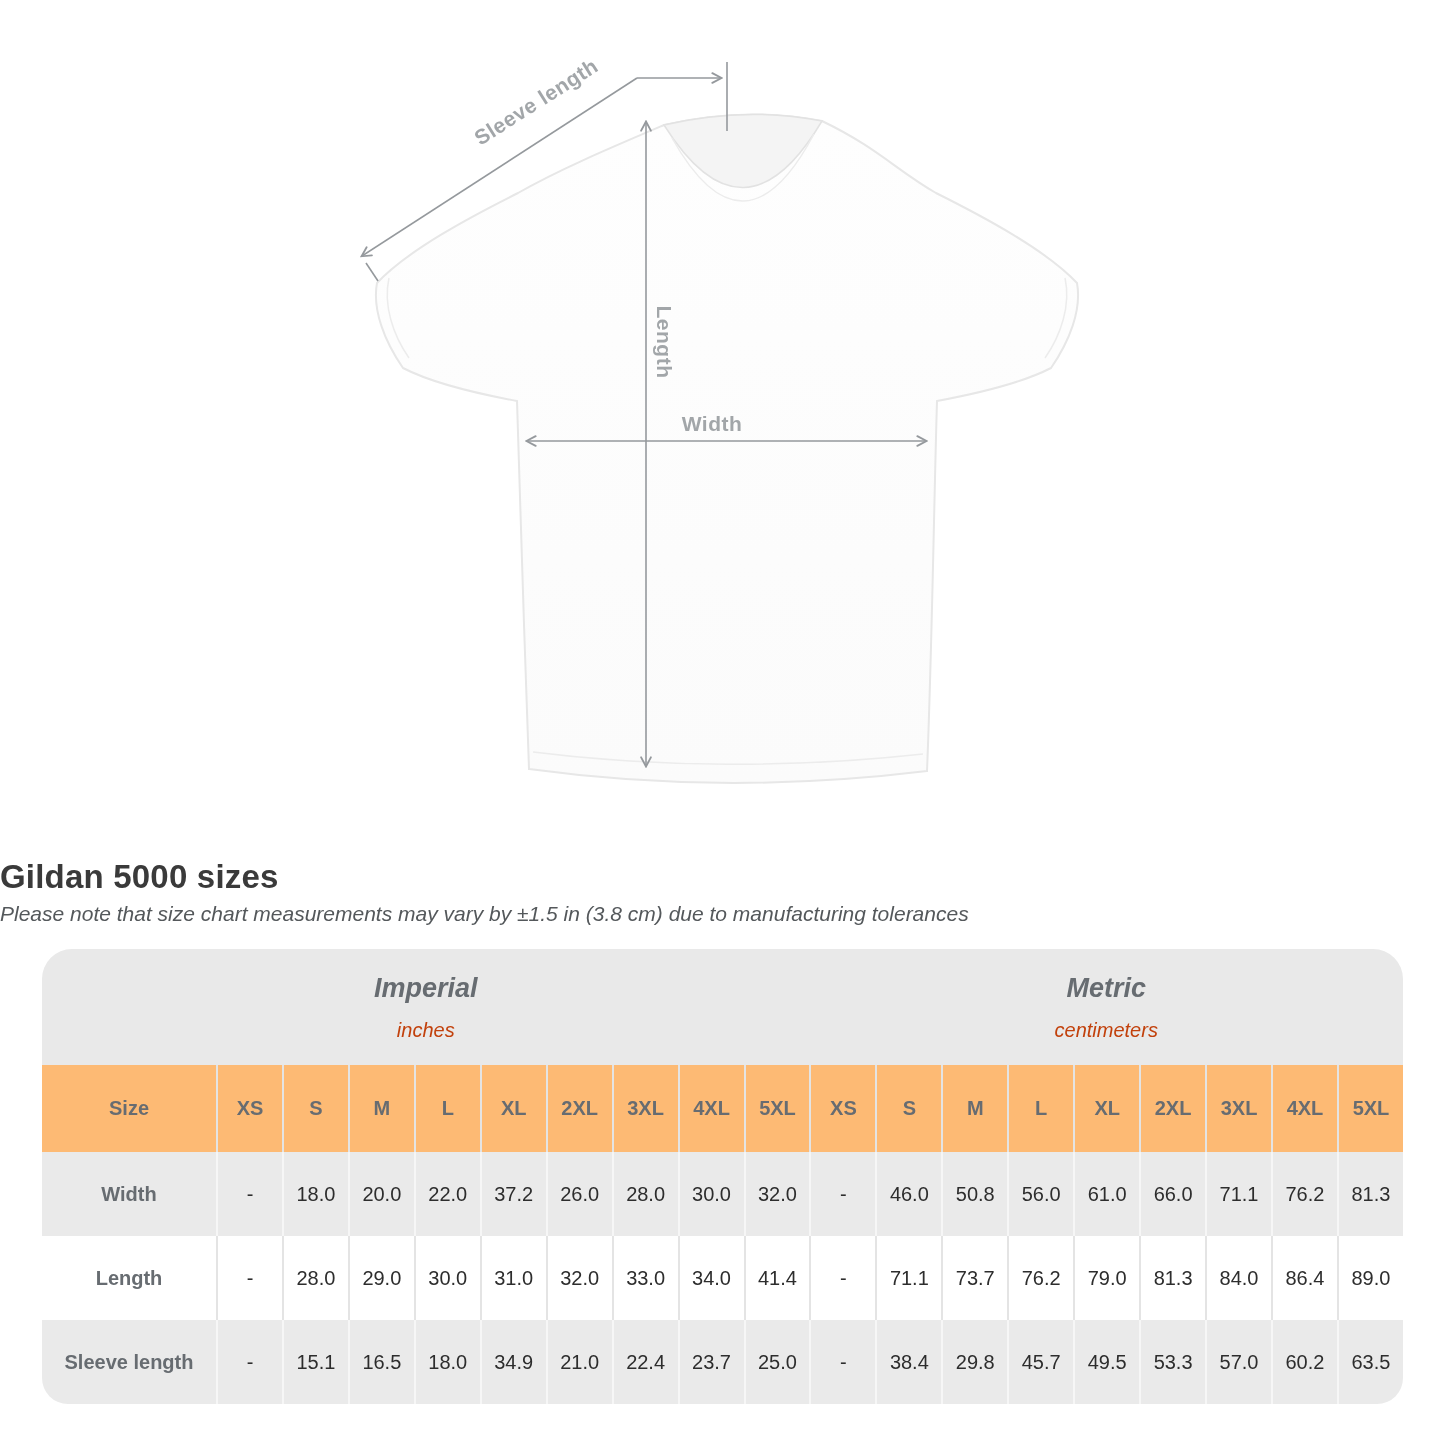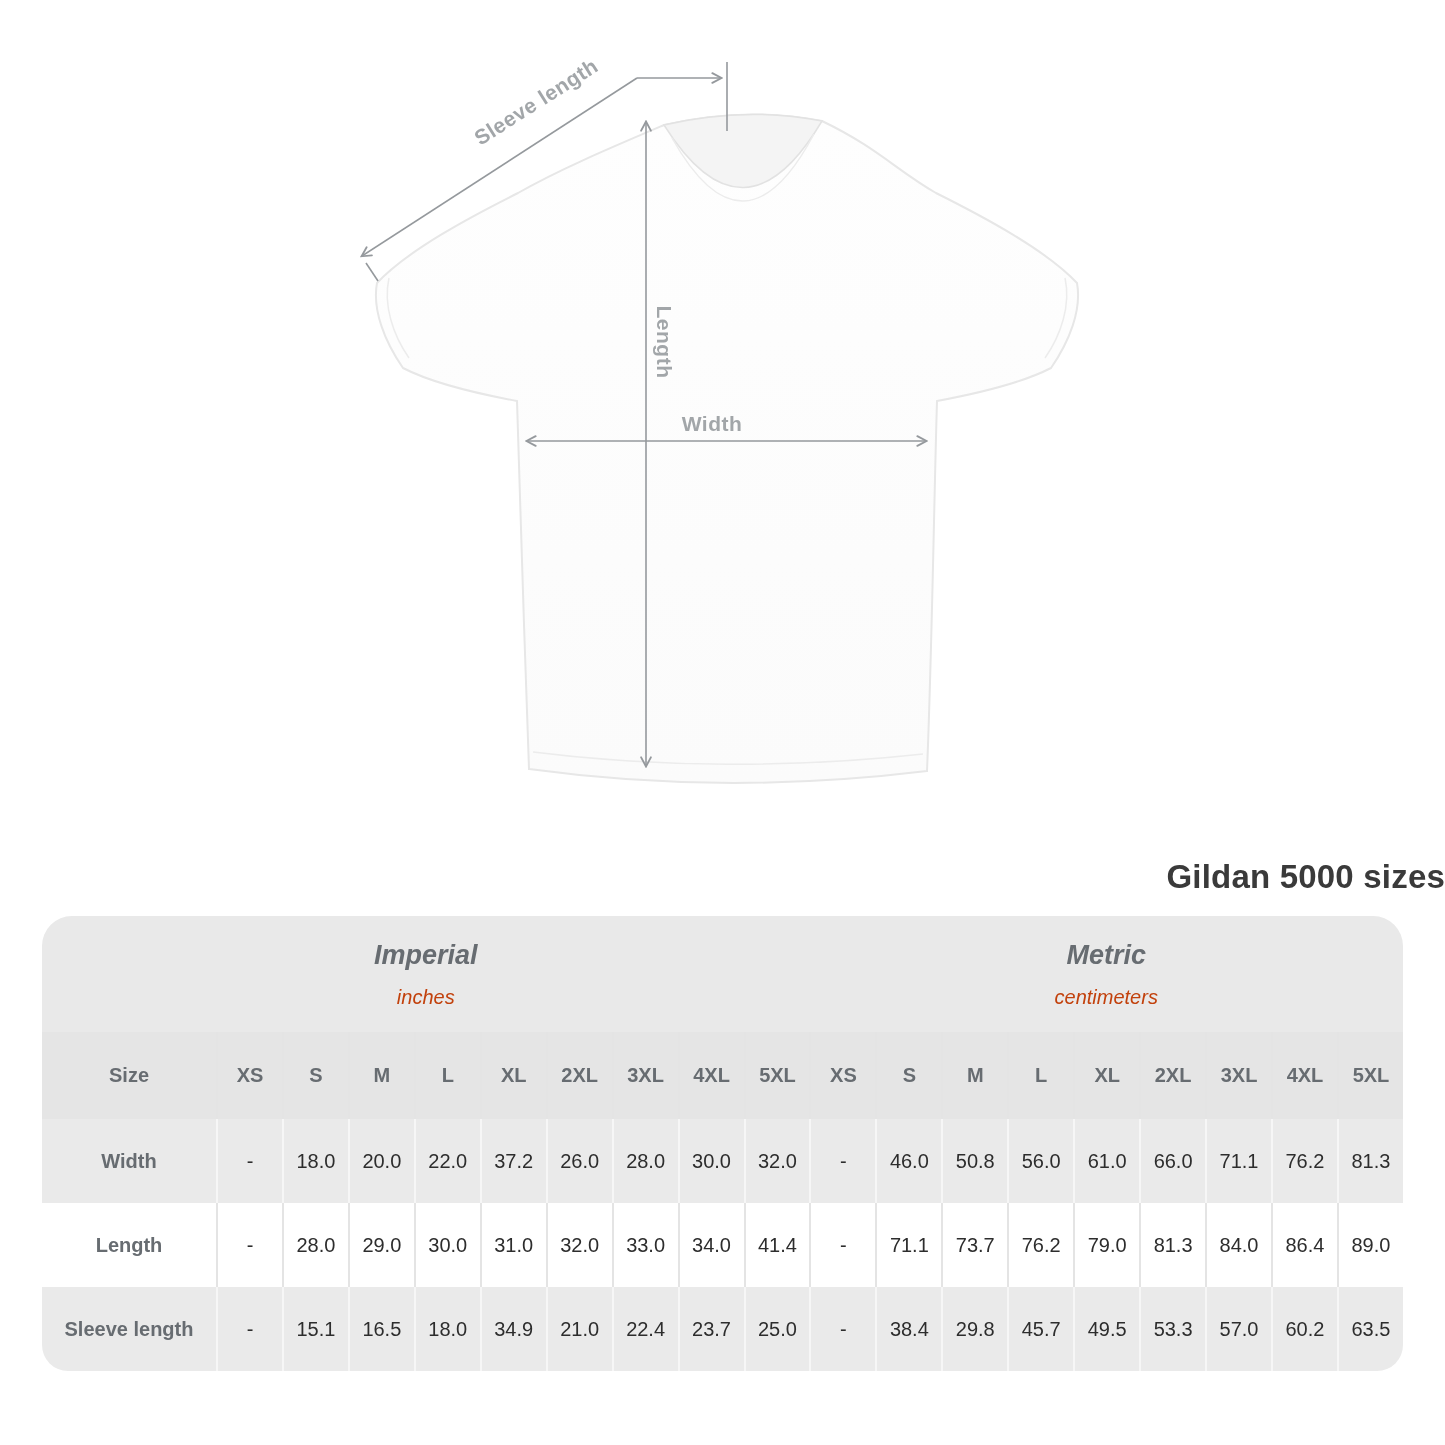--- a/index.html
+++ b/index.html
@@ -5,33 +5,33 @@
   html,body{margin:0;padding:0;}
   body{width:1445px;height:1445px;background:#ffffff;font-family:"Liberation Sans",sans-serif;}
   .page{position:relative;width:1445px;height:1445px;background:#ffffff;overflow:hidden;}
 
   
   .diagram{position:relative;width:1445px;height:845px;}
   .diagram svg{display:block;}
   .dlabel{font-family:"Liberation Sans",sans-serif;font-weight:bold;font-size:21px;fill:#a2a6a9;letter-spacing:.5px;}
 
   
-  .heading{text-align:right;}
+  .heading{text-align:left;}
   .heading h1{margin:15px 0 0 0;font-size:33px;line-height:33px;font-weight:bold;color:#3a3a3a;letter-spacing:.2px;}
   .heading p{margin:9px 0 0 0;font-size:21px;line-height:24px;font-style:italic;color:#54585b;}
 
   
   table.sizechart{width:1361px;margin:23px auto 0 auto;border-collapse:separate;border-spacing:0;table-layout:fixed;}
   col.c-label{width:174px;}
   .band-cell{height:116px;background:#e9e9e9;text-align:center;vertical-align:middle;padding:0;margin-left:39px;}
   .band-left{border-top-left-radius:30px;}
   .band-right{border-top-right-radius:30px;}
   .g-name{font-size:27px;font-weight:bold;font-style:italic;color:#676c71;}
   .g-unit{margin-top:15px;font-size:20px;font-style:italic;color:#c2410c;font-weight:normal;}
-  #size-header-row th{height:87px;background:#e5e5e5;}
+  #size-header-row th{height:87px;background:#fdba74;}
   .size-h, .row-label{font-size:20px;font-weight:bold;color:#676c71;text-align:center;vertical-align:middle;padding:0;}
   tbody th, tbody td{height:84px;text-align:center;vertical-align:middle;padding:0;}
   td.val{font-size:20px;color:#2d2d2d;font-weight:normal;}
   tr.r-gray{background:#eaeaea;}
   tr.r-white{background:#ffffff;}
   #size-header-row > *:not(:first-child){border-left:2px solid #e4e4e4;}
   tr.r-white > *:not(:first-child){border-left:2px solid #e4e4e4;}
   tr.r-gray > *:not(:first-child){border-left:2px solid #f6f6f6;}
   tbody tr:last-child > th:first-child{border-bottom-left-radius:26px;}
   tbody tr:last-child > td:last-child{border-bottom-right-radius:26px;}
@@ -87,20 +87,21 @@
       <line x1="727" y1="62" x2="727" y2="131" stroke="#95999d" stroke-width="1.6"></line>
 
       <text class="dlabel" transform="translate(540,108) rotate(-32.5)" text-anchor="middle">Sleeve length</text>
       <text class="dlabel" transform="translate(657,342) rotate(90)" text-anchor="middle">Length</text>
       <text class="dlabel" x="712" y="431" text-anchor="middle">Width</text>
     </svg>
   </div>
 
   <div class="heading">
     <h1>Gildan 5000 sizes</h1>
+    <p>Please note that size chart measurements may vary by ±1.5 in (3.8 cm) due to manufacturing tolerances</p>
   </div>
 
   <table class="sizechart">
     <colgroup>
       <col class="c-label">
       <col>
         <col>
         <col>
         <col>
         <col>

